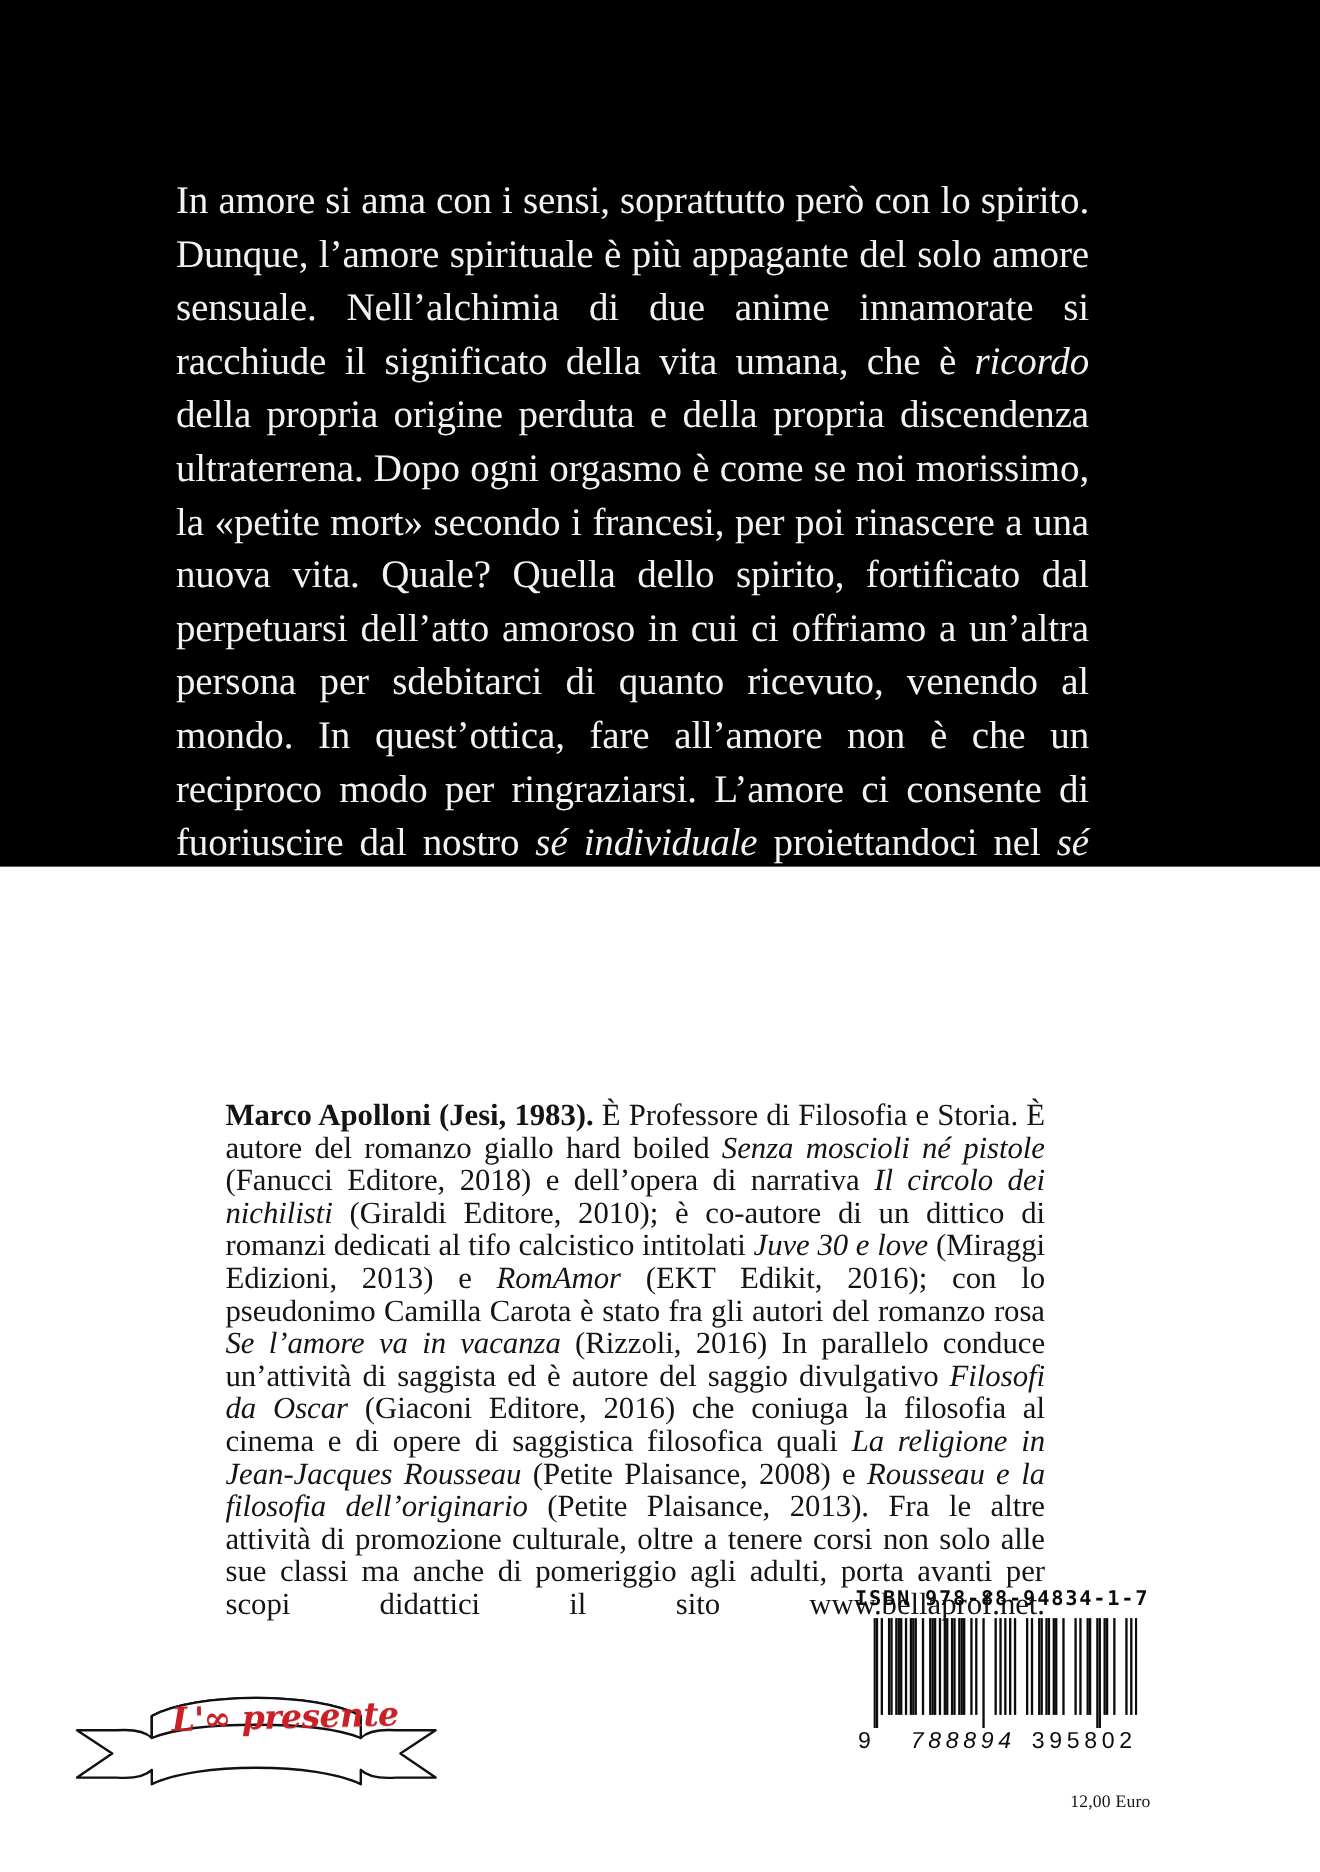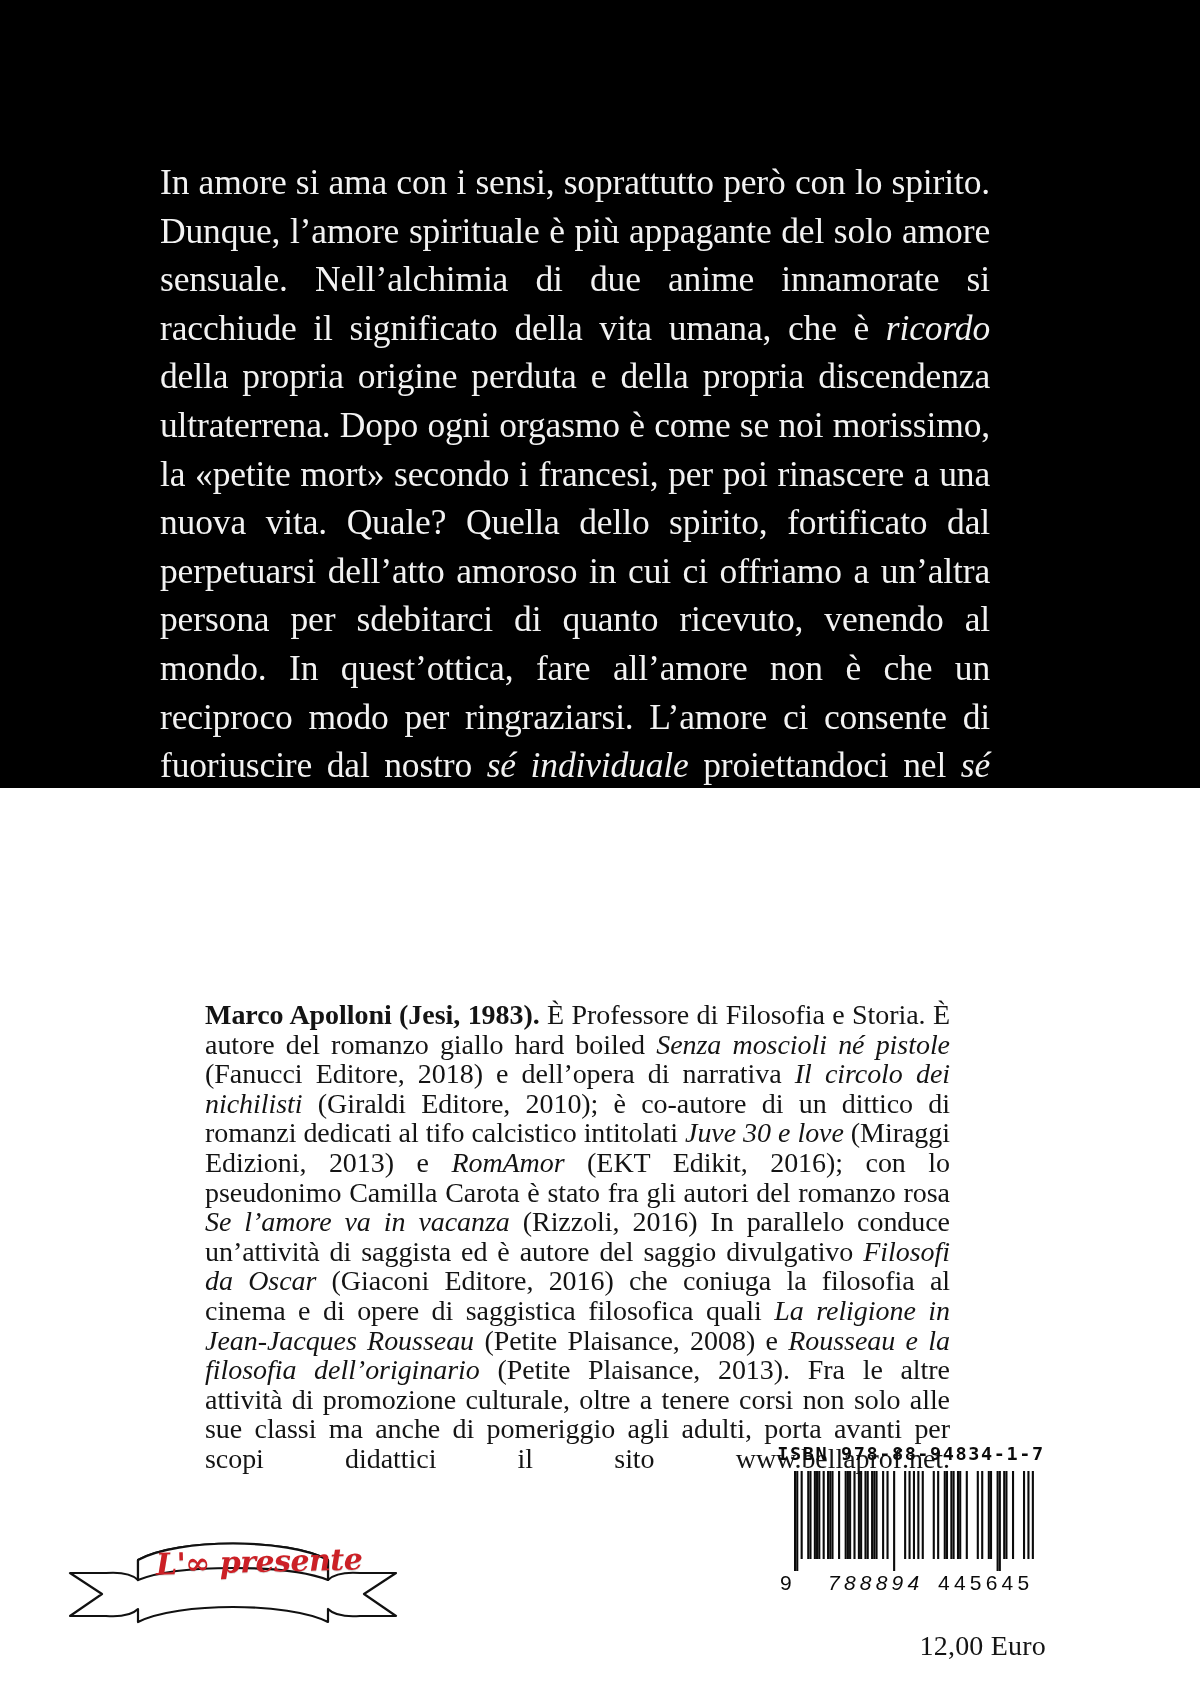--- a/index.html
+++ b/index.html
@@ -148,21 +148,21 @@
   .ean-lead { left: 4px; }
   .ean-left { left: 52px; letter-spacing: 4.2px; font-style: italic; }
   .ean-right { left: 162px; letter-spacing: 4.2px; }
 
   .price {
     position: absolute;
     left: 776px;
     top: 1630px;
     width: 270px;
     text-align: right;
-    font-size: 28px;
+    font-size: 16px;
     color: #141414;
     letter-spacing: 0.2px;
   }
 </style>
 </head>
 <body>
 
 <div class="page">
 
   <div class="quote-panel">
@@ -240,19 +240,19 @@
           <rect x="217.98" y="0" width="2.11" height="88" fill="#0b0b0b"></rect>
           <rect x="228.99" y="0" width="2.11" height="88" fill="#0b0b0b"></rect>
           <rect x="233.39" y="0" width="2.11" height="88" fill="#0b0b0b"></rect>
           <rect x="237.80" y="0" width="2.11" height="88" fill="#0b0b0b"></rect>
         </svg>
     </div>
 
     <div class="ean-digits">
       <span class="ean-lead">9</span>
       <span class="ean-left">788894</span>
-      <span class="ean-right">445645</span>
+      <span class="ean-right">395802</span>
     </div>
   </div>
 
   <div class="price">12,00 Euro</div>
 
 </div>
 
 </body></html>

